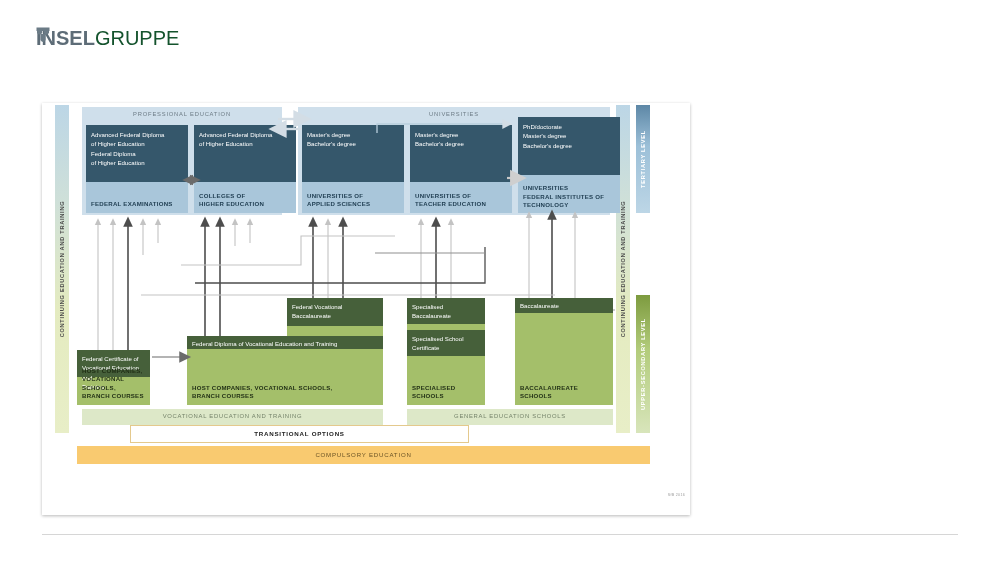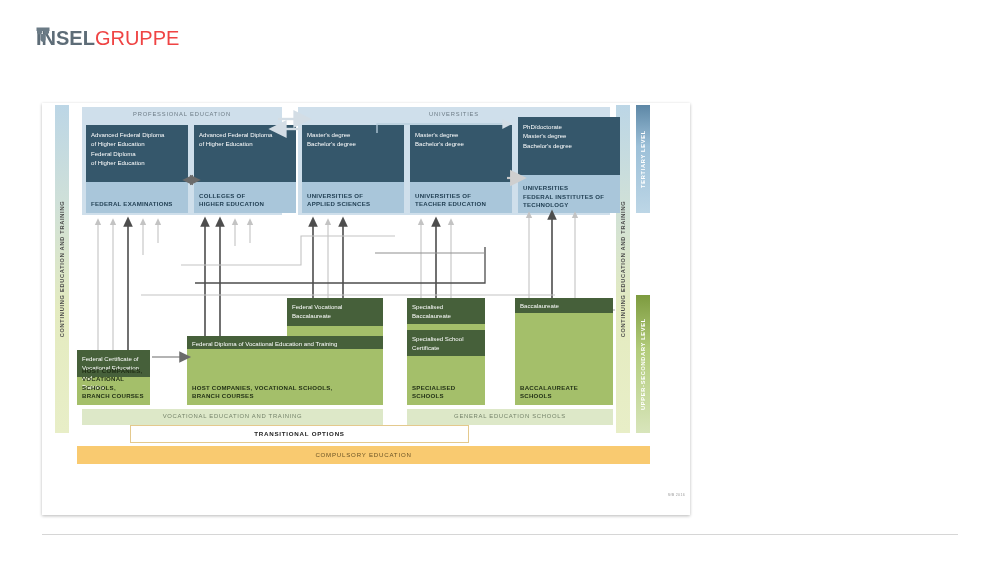--- a/index.html
+++ b/index.html
@@ -7,21 +7,21 @@
   body{
     width:1000px;height:563px;background:#ffffff;
     font-family:"Liberation Sans","DejaVu Sans",sans-serif;
     overflow:hidden;position:relative;
   }
   
   #logo{position:absolute;left:36px;top:27px;display:flex;align-items:center;
         color:#6b7b86;letter-spacing:.5px;}
   #logo .mark{width:14px;height:19px;margin-right:3px;display:block;}
   #logo .t1{font-size:20px;font-weight:bold;letter-spacing:0px;color:#5d6c77;}
-  #logo .t2{font-size:20px;font-weight:normal;letter-spacing:0px;color:#ef4444;}
+  #logo .t2{font-size:20px;font-weight:normal;letter-spacing:0px;color:#14532d;}
 
   
   #panel{position:absolute;left:42px;top:103px;width:648px;height:412px;
          background:#ffffff;box-shadow:0 1px 3px rgba(0,0,0,.28);}
   #diagram{position:absolute;left:13px;top:2px;width:635px;height:410px;}
 
   
   .rail{position:absolute;}
   .rail span{
     position:absolute;left:50%;top:50%;

